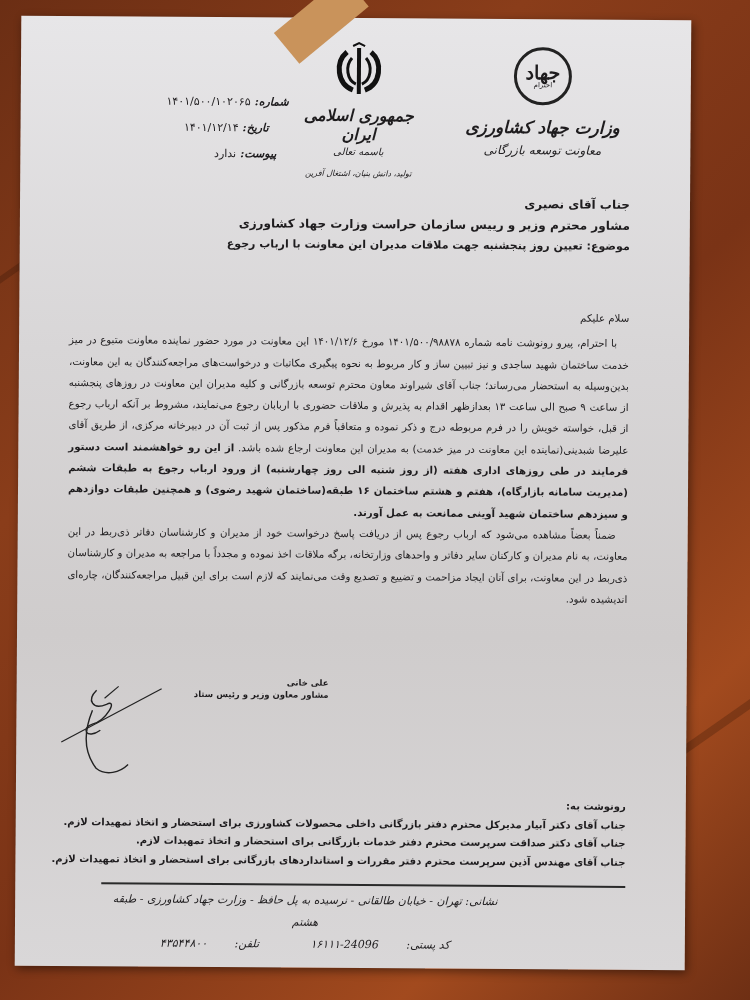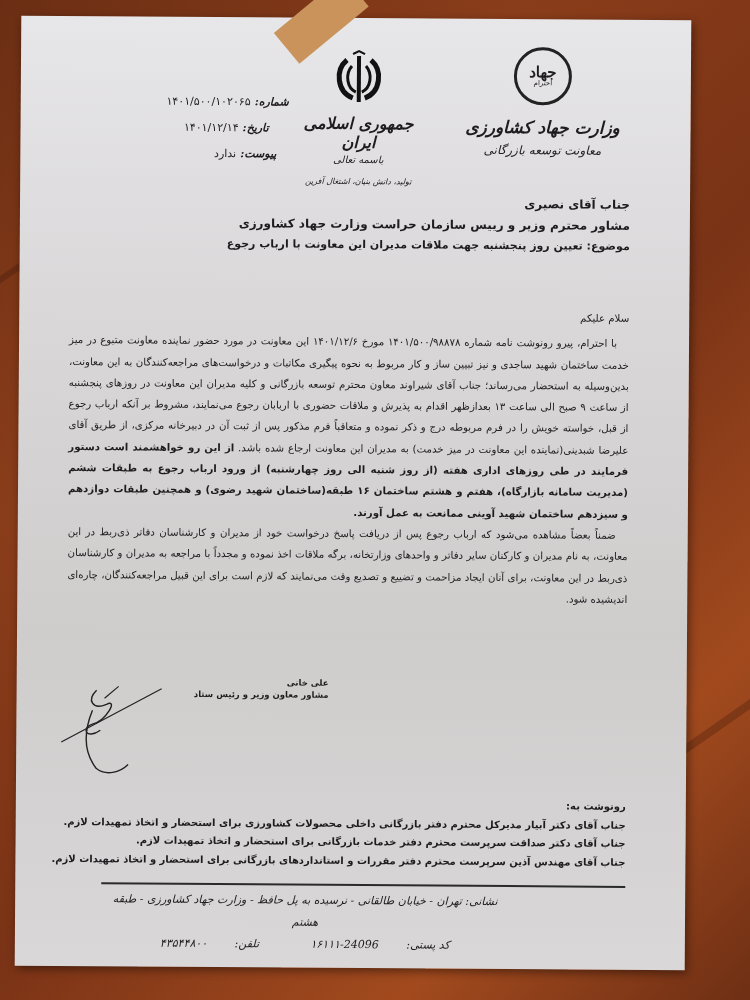--- a/index.html
+++ b/index.html
@@ -19,26 +19,26 @@
   .fold-corner {
     position: absolute; left: 255px; top: -18px; width: 90px; height: 40px;
     background: #c9935b; transform: rotate(-40deg); z-index: -1;
   }
   .hdr-right { position: absolute; right: 58px; top: 28px; width: 180px; text-align: center; }
   .jahad-logo {
     width: 52px; height: 52px; margin: 0 auto; border: 3px solid #222; border-radius: 50%;
     display: flex; flex-direction: column; align-items: center; justify-content: center;
     font-family: "DejaVu Serif", serif;
   }
-  .jahad-logo .big { font-size: 15px; font-weight: bold; line-height: 1; }
+  .jahad-logo .big { font-size: 19px; font-weight: bold; line-height: 1; }
   .jahad-logo .small { font-size: 7px; line-height: 1.1; }
   .ministry-name { font-family: "DejaVu Serif", serif; font-weight: bold; font-size: 17px; margin-top: 12px; font-style: italic; }
   .deputy-name { font-family: "DejaVu Serif", serif; font-size: 12px; margin-top: 6px; font-style: italic; }
 
-  .hdr-center { position: absolute; left: 268px; top: 30px; width: 140px; text-align: center; }
+  .hdr-center { position: absolute; left: 268px; top: 22px; width: 140px; text-align: center; }
   .emblem { width: 60px; height: 60px; margin: 0 auto; }
   .republic { font-family: "DejaVu Serif", serif; font-weight: bold; font-size: 16px; margin-top: 2px; font-style: italic; }
   .bismillah { font-family: "DejaVu Serif", serif; font-size: 10px; margin-top: 2px; font-style: italic; }
   .slogan { font-family: "DejaVu Serif", serif; font-size: 8px; margin-top: 12px; font-style: italic; }
 
   .hdr-left { position: absolute; left: 78px; top: 78px; width: 190px; font-size: 11px; }
   .meta-row { display: flex; direction: rtl; gap: 4px; margin-bottom: 13px; justify-content: flex-start; }
   .meta-row .lbl { font-family: "DejaVu Serif", serif; font-style: italic; font-weight: bold; }
   .meta-row .val { font-weight: normal; }
   .meta-row:nth-child(2) { padding-right: 20px; }

